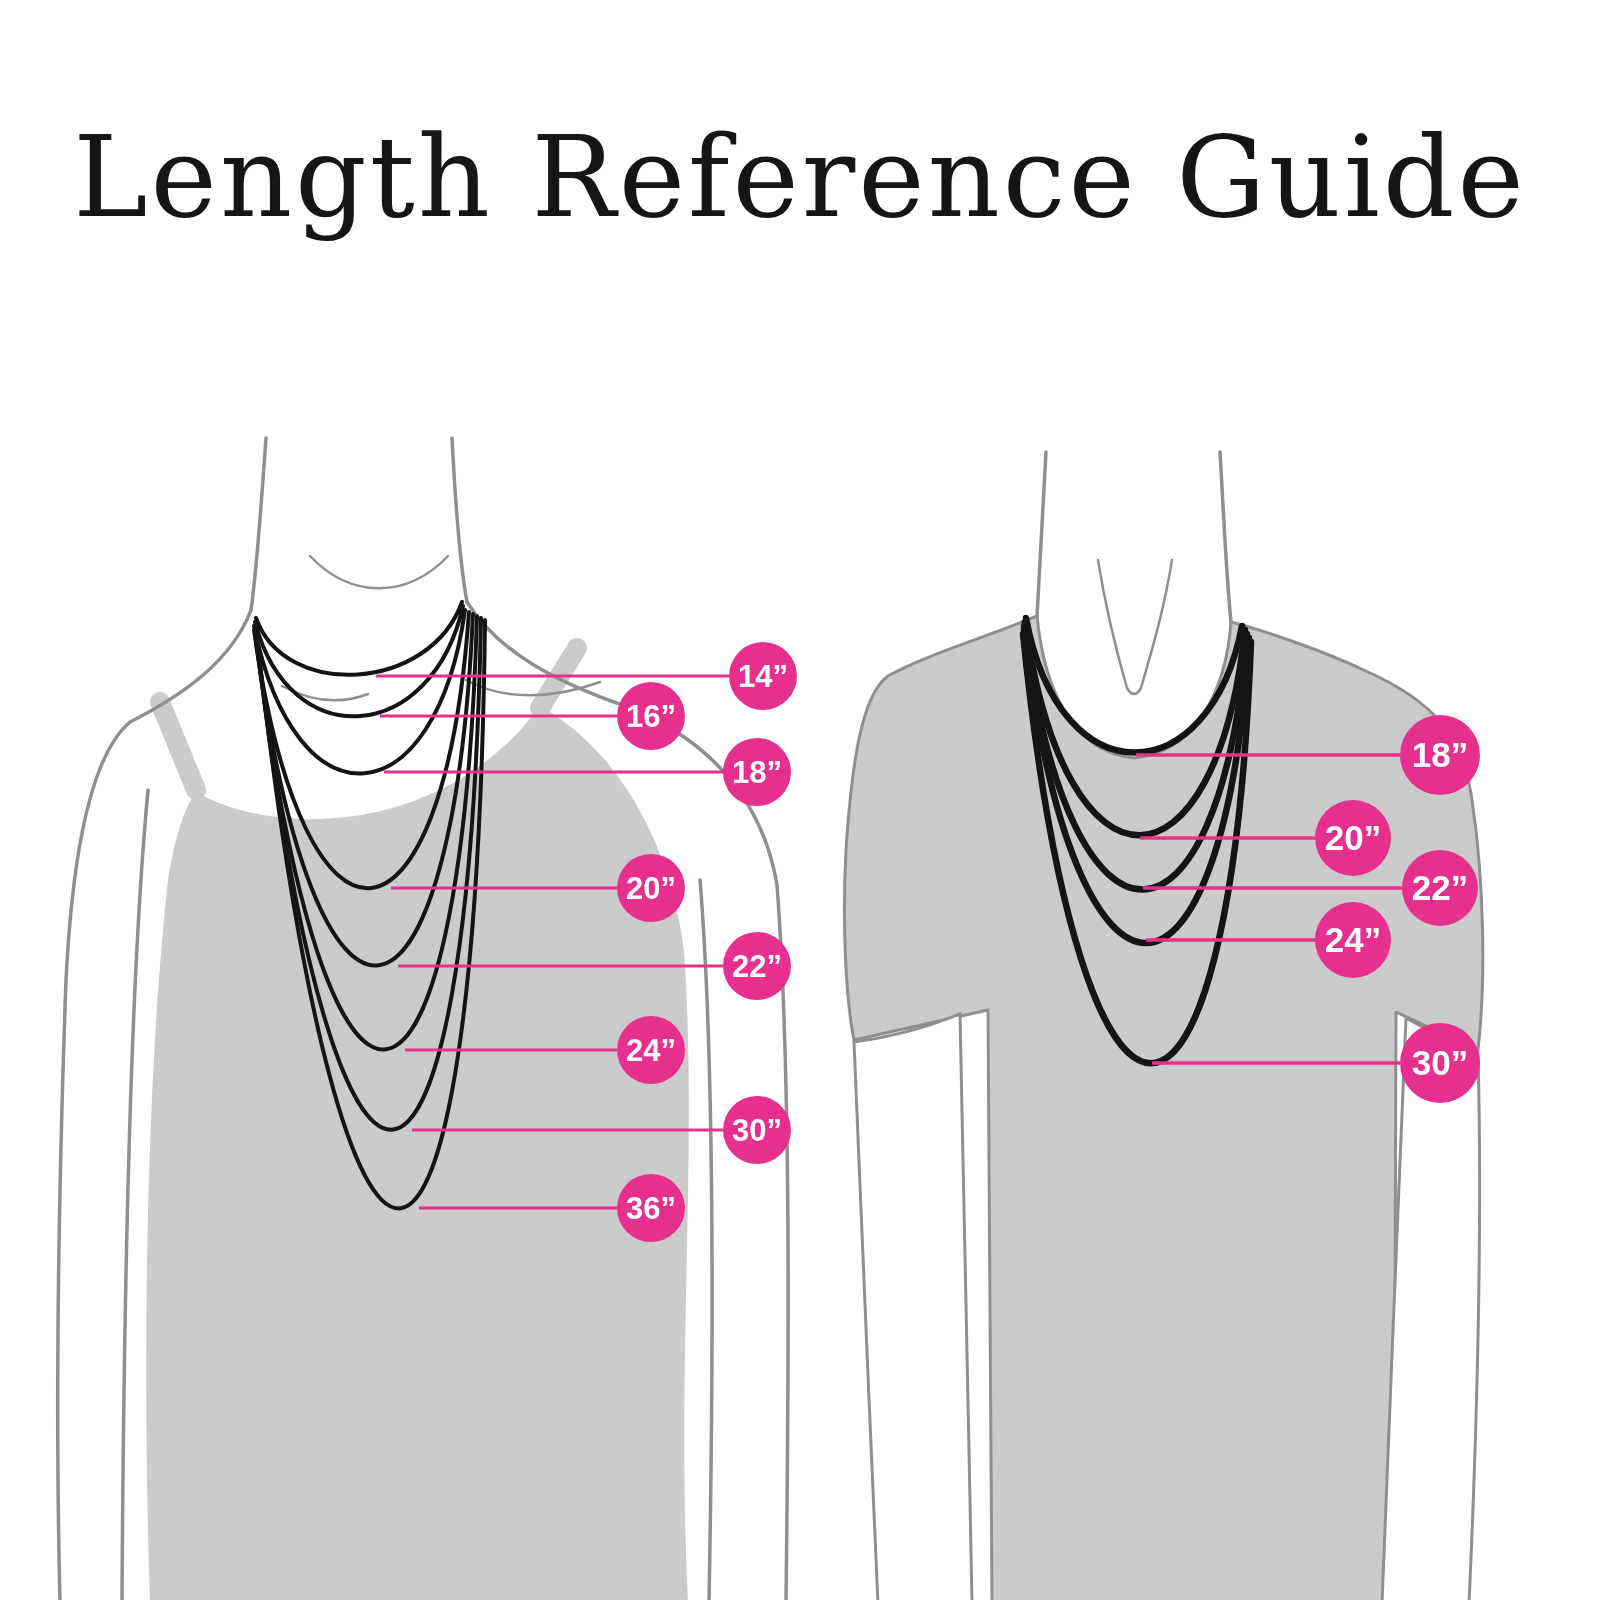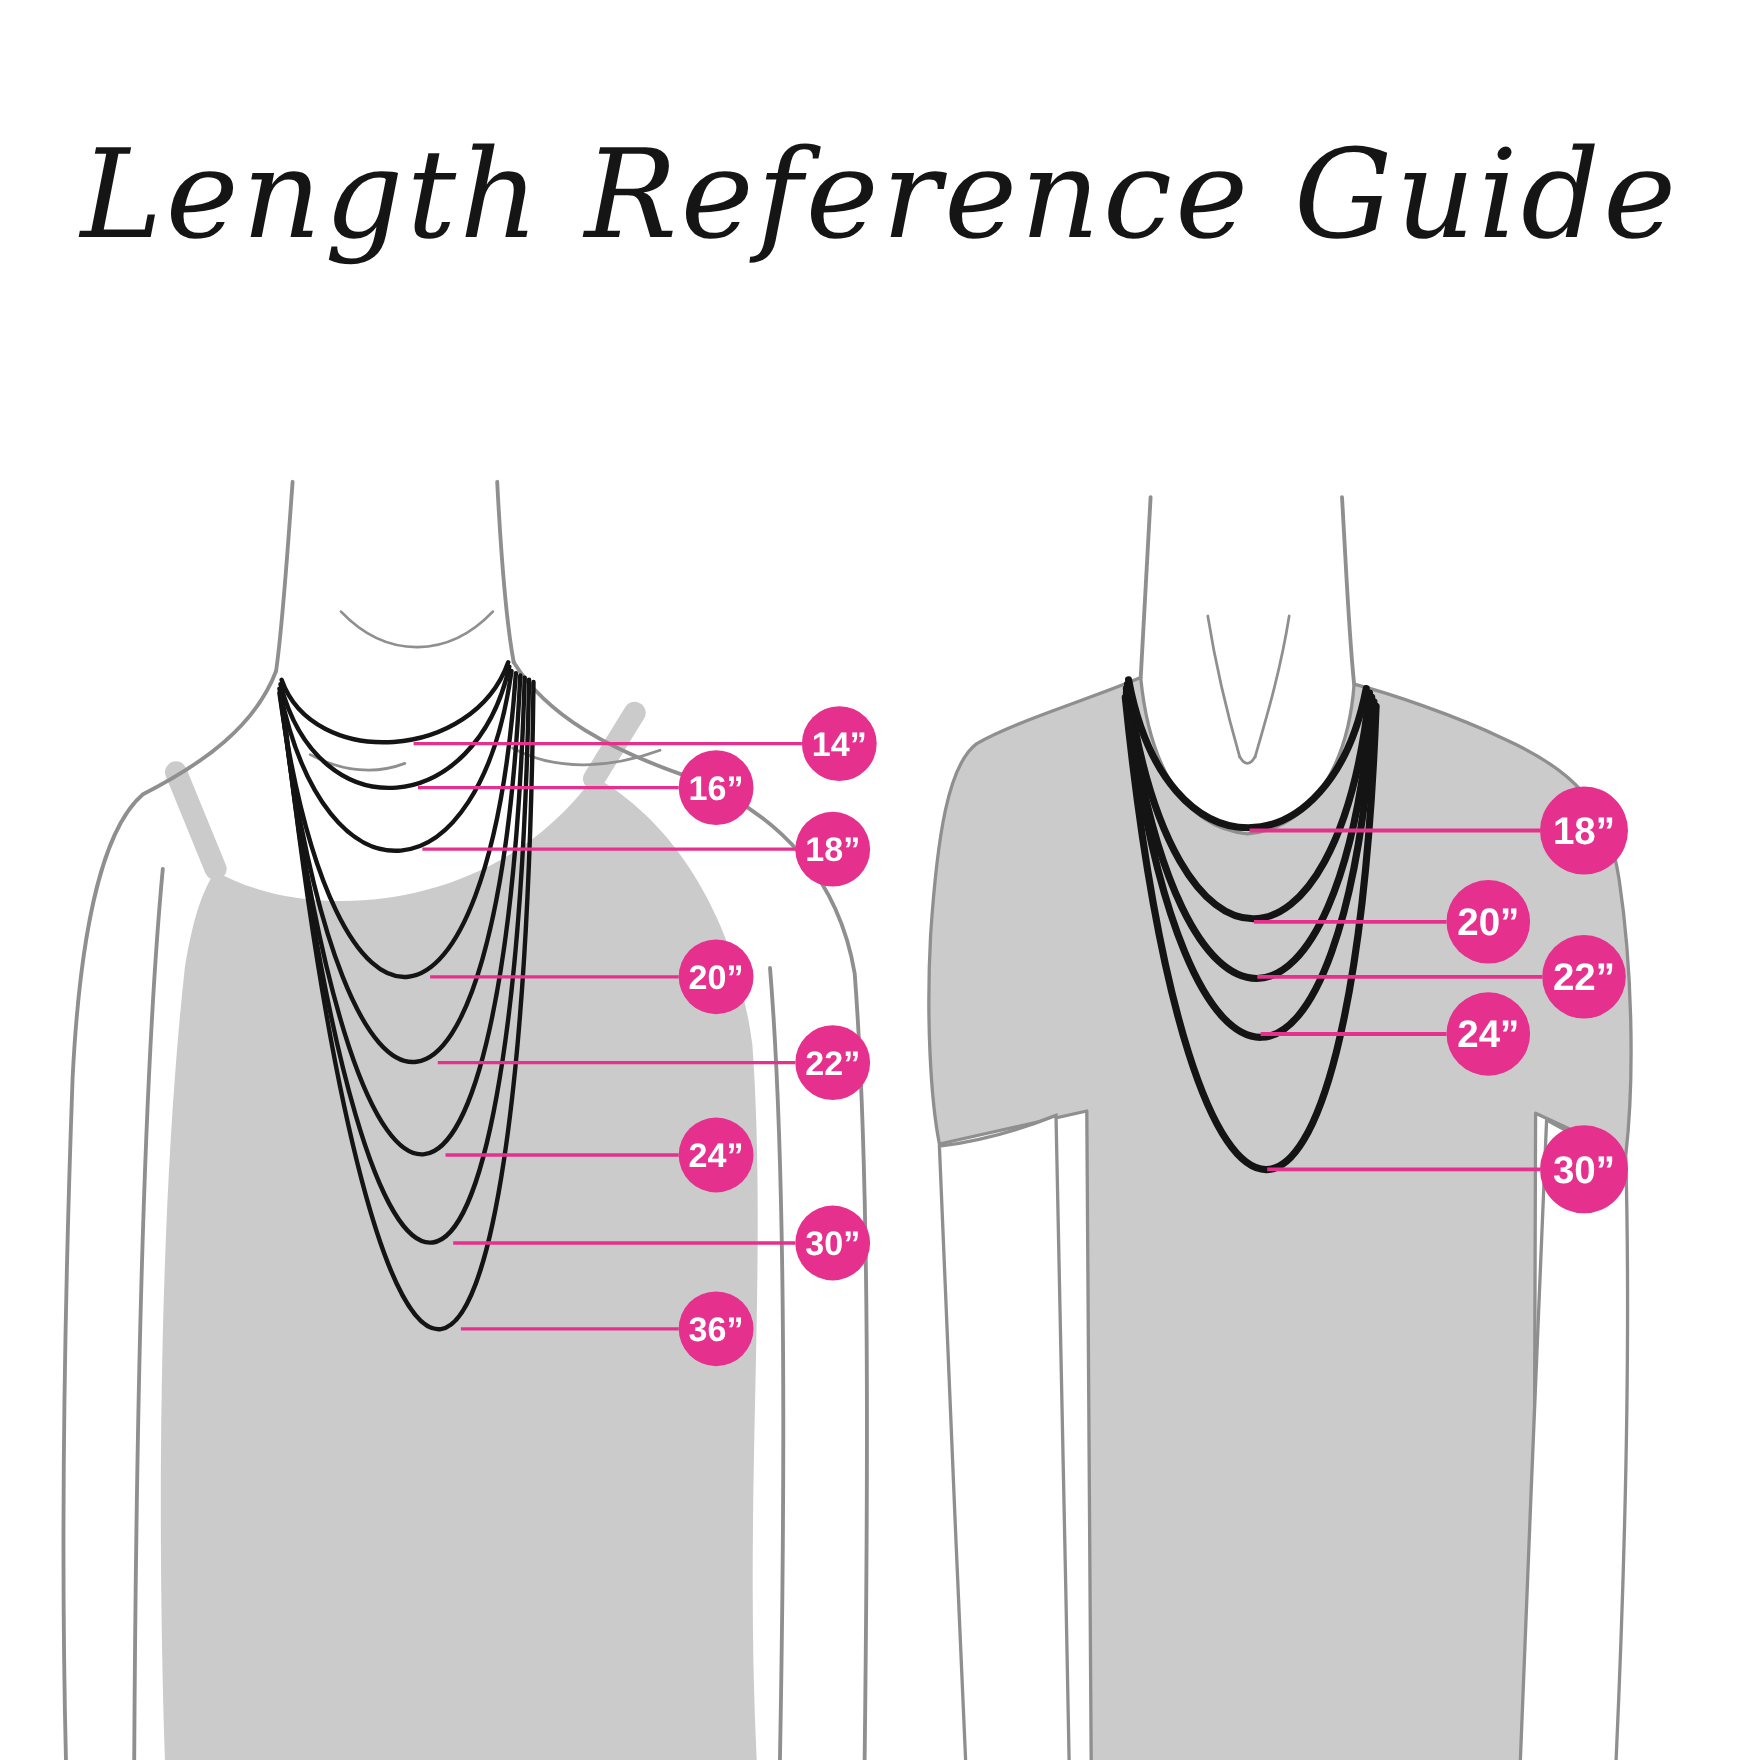--- a/index.html
+++ b/index.html
@@ -17,21 +17,20 @@
     width:1600px;height:1600px;
     background:#ffffff;
     overflow:hidden;
     font-family:"Liberation Sans",sans-serif;
   }
   .page-title{
     position:absolute;top:112px;left:0;right:0;
     margin:0;
     text-align:center;
     font-family:"DejaVu Serif",serif;
-    font-style:italic;
     font-weight:normal;
     font-size:112px;
     letter-spacing:3px;
     color:var(--title-color);
   }
   svg.diagram{position:absolute;left:0;top:0;}
   .outline{fill:none;stroke:var(--outline-gray);stroke-width:3.5;stroke-linecap:round;}
   .outline-thin{fill:none;stroke:var(--outline-gray);stroke-width:2.5;stroke-linecap:round;}
   .garment{fill:var(--garment-gray);}
   .garment-stroked{fill:var(--garment-gray);stroke:var(--outline-gray);stroke-width:3;stroke-linejoin:round;}

